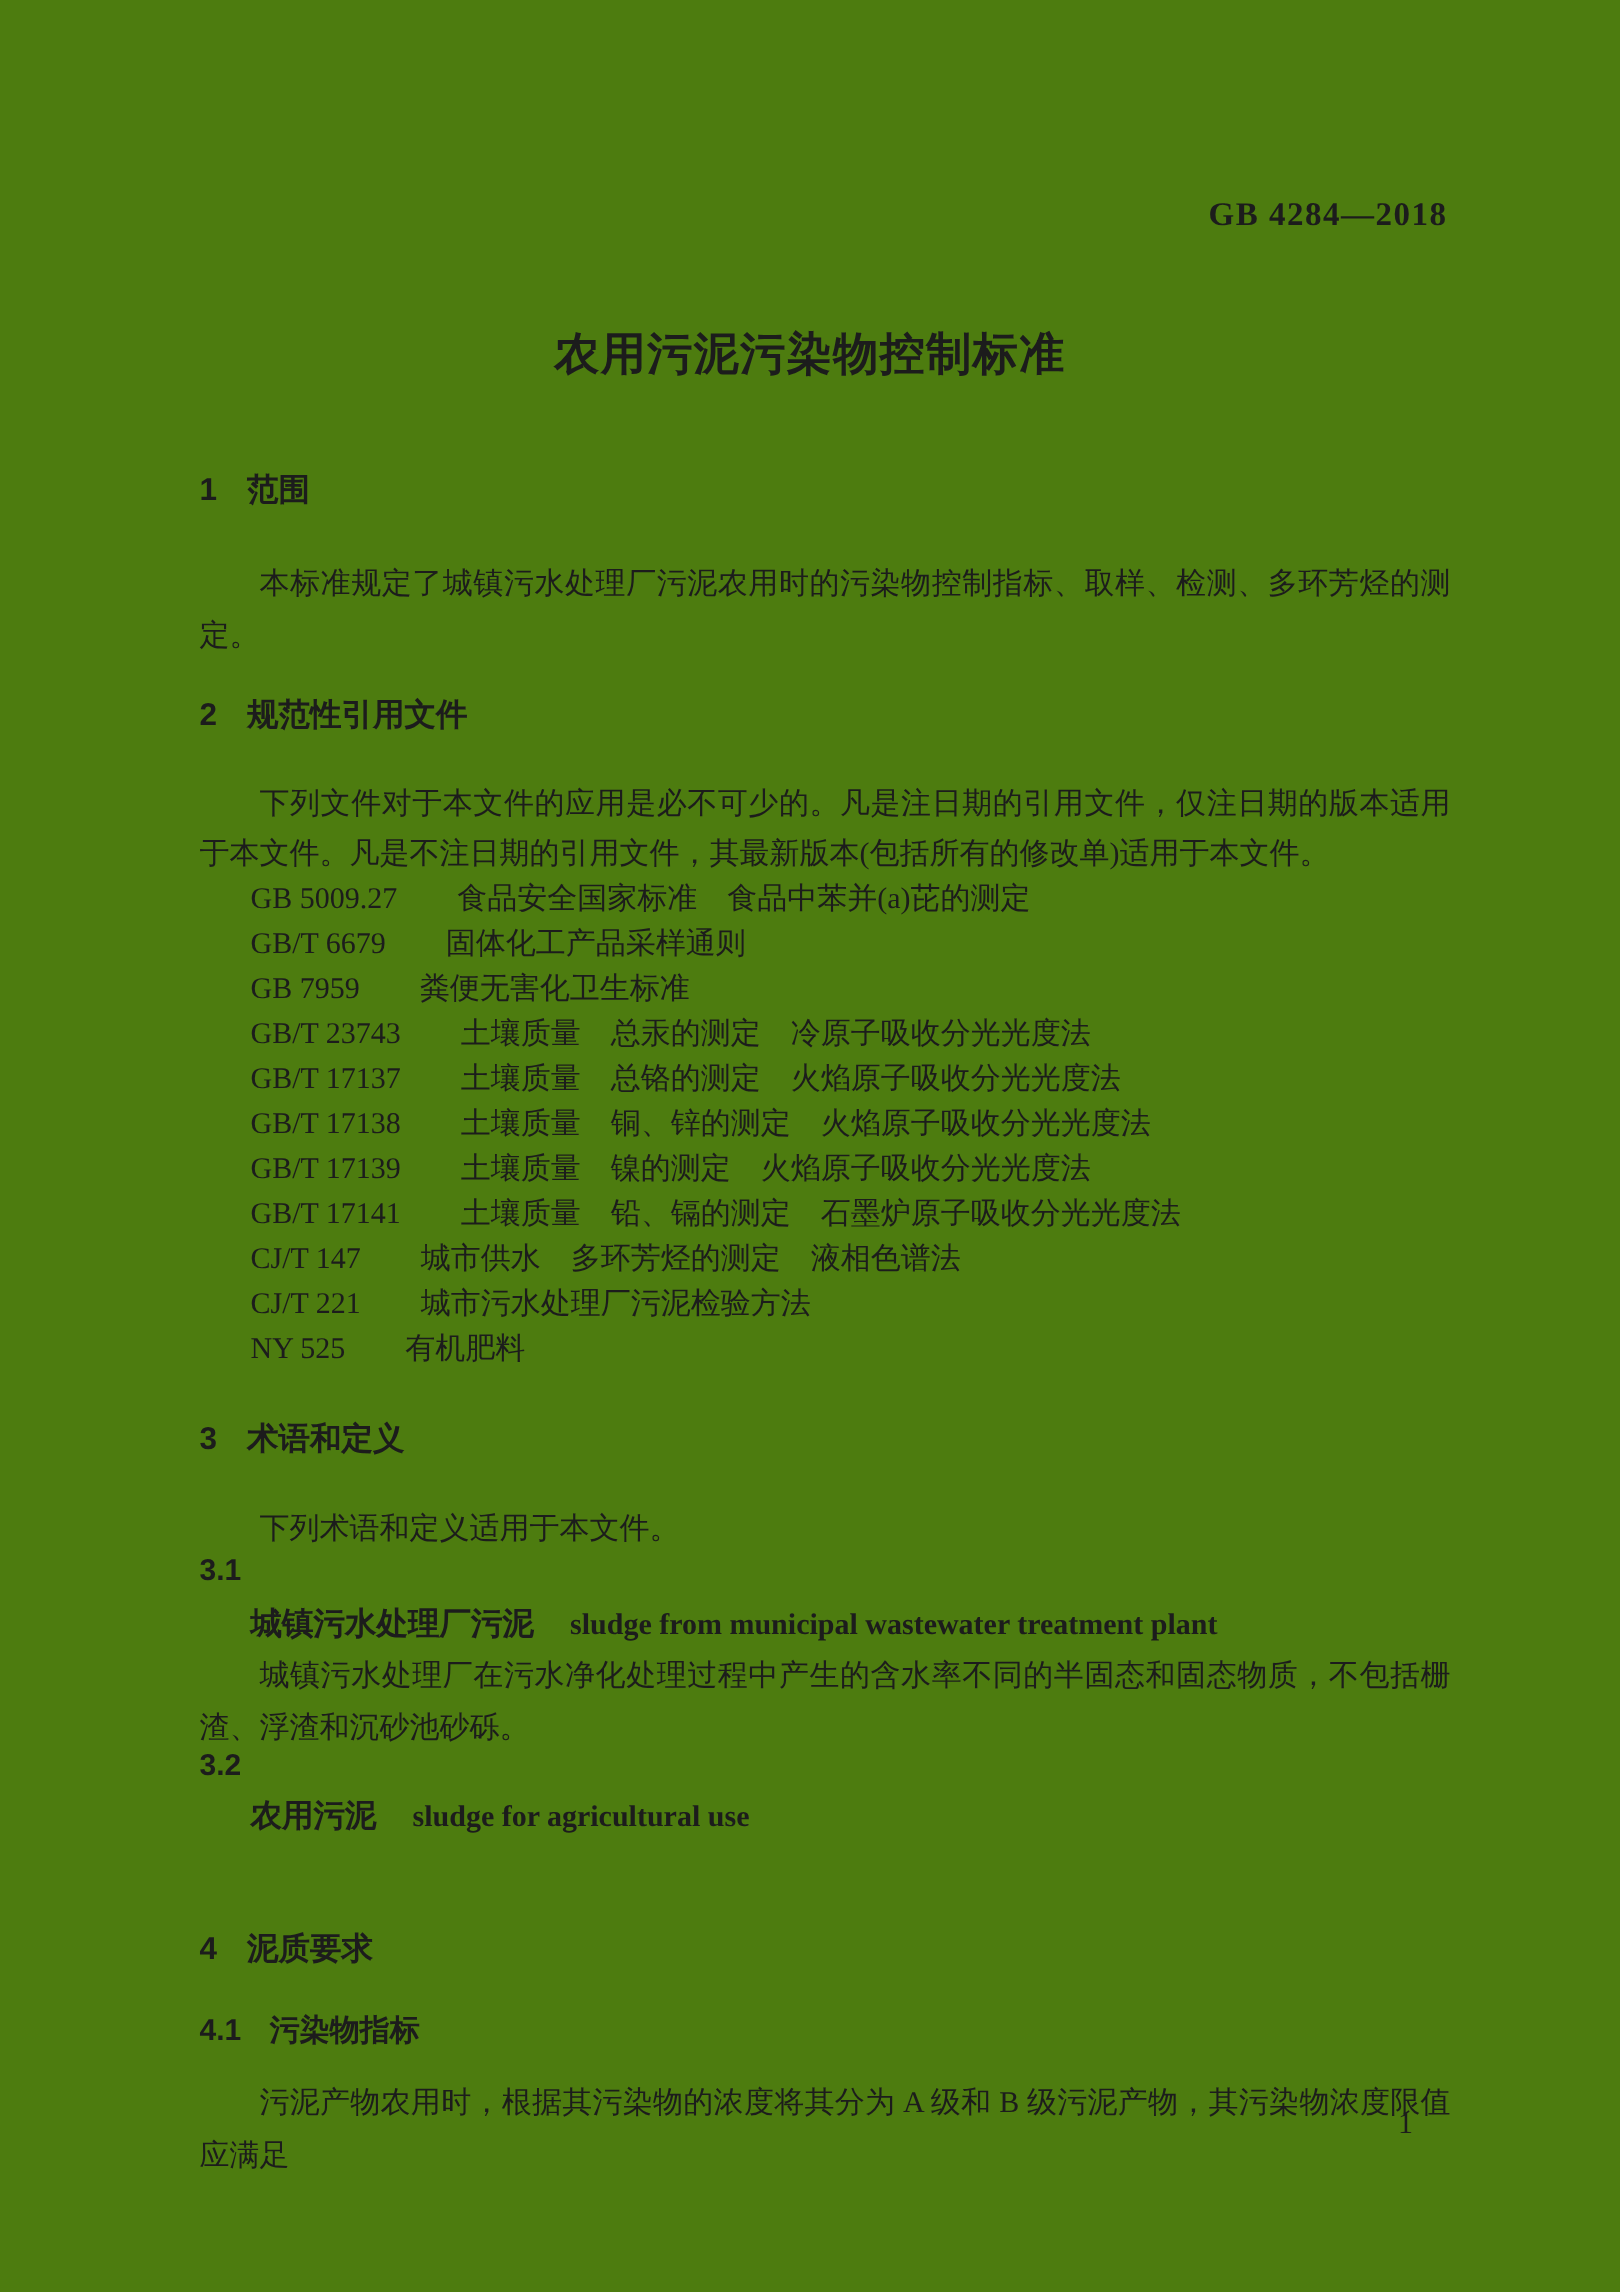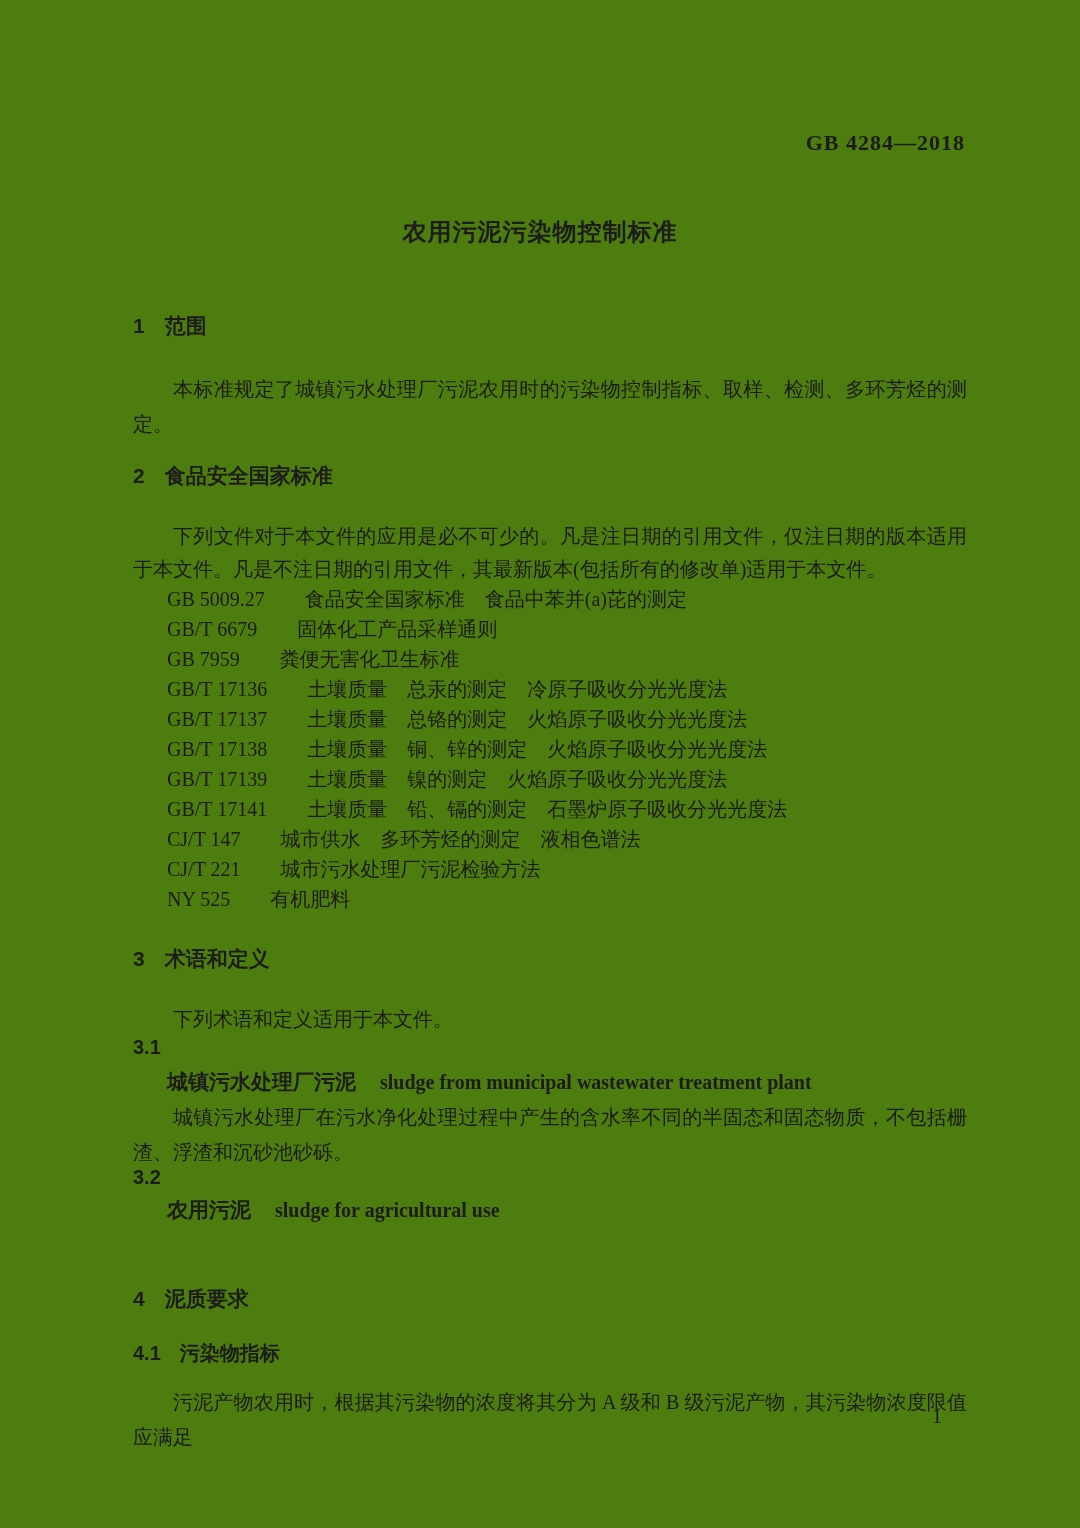--- a/index.html
+++ b/index.html
@@ -27,21 +27,21 @@
     font-size: 22px;
     letter-spacing: 1px;
   }
   .doc-title {
     top: 216px;
     left: 0;
     width: 100%;
     text-align: center;
     font-family: "Liberation Sans", "DejaVu Sans", sans-serif;
     font-weight: bold;
-    font-size: 24px;
+    font-size: 30px;
     letter-spacing: 1px;
   }
   .sec-heading {
     left: 133px;
     font-family: "Liberation Sans", "DejaVu Sans", sans-serif;
     font-weight: bold;
     font-size: 21px;
   }
   .sec-heading .sec-title { margin-left: 0.95em; }
   .body-block {
@@ -100,30 +100,30 @@
   <div class="abs doc-title">农用污泥污染物控制标准</div>
 
   <div class="abs sec-heading" style="top:312px;">
     <span class="sec-num">1</span><span class="sec-title">范围</span>
   </div>
   <div class="abs body-block" style="top:372px;">
     <p>本标准规定了城镇污水处理厂污泥农用时的污染物控制指标、取样、检测、多环芳烃的测定。</p>
   </div>
 
   <div class="abs sec-heading" style="top:462px;">
-    <span class="sec-num">2</span><span class="sec-title">食品安全国家标准</span>
+    <span class="sec-num">2</span><span class="sec-title">规范性引用文件</span>
   </div>
   <div class="abs intro-block" style="top:520px;">
     <p>下列文件对于本文件的应用是必不可少的。凡是注日期的引用文件，仅注日期的版本适用于本文件。凡是不注日期的引用文件，其最新版本(包括所有的修改单)适用于本文件。</p>
   </div>
   <div class="abs ref-list" style="top:584px;">
     <div class="ref-line">GB 5009.27　　食品安全国家标准　食品中苯并(a)芘的测定</div>
     <div class="ref-line">GB/T 6679　　固体化工产品采样通则</div>
     <div class="ref-line">GB 7959　　粪便无害化卫生标准</div>
-    <div class="ref-line">GB/T 17136　　土壤质量　总汞的测定　冷原子吸收分光光度法</div>
+    <div class="ref-line">GB/T 23743　　土壤质量　总汞的测定　冷原子吸收分光光度法</div>
     <div class="ref-line">GB/T 17137　　土壤质量　总铬的测定　火焰原子吸收分光光度法</div>
     <div class="ref-line">GB/T 17138　　土壤质量　铜、锌的测定　火焰原子吸收分光光度法</div>
     <div class="ref-line">GB/T 17139　　土壤质量　镍的测定　火焰原子吸收分光光度法</div>
     <div class="ref-line">GB/T 17141　　土壤质量　铅、镉的测定　石墨炉原子吸收分光光度法</div>
     <div class="ref-line">CJ/T 147　　城市供水　多环芳烃的测定　液相色谱法</div>
     <div class="ref-line">CJ/T 221　　城市污水处理厂污泥检验方法</div>
     <div class="ref-line">NY 525　　有机肥料</div>
   </div>
 
   <div class="abs sec-heading" style="top:945px;">

